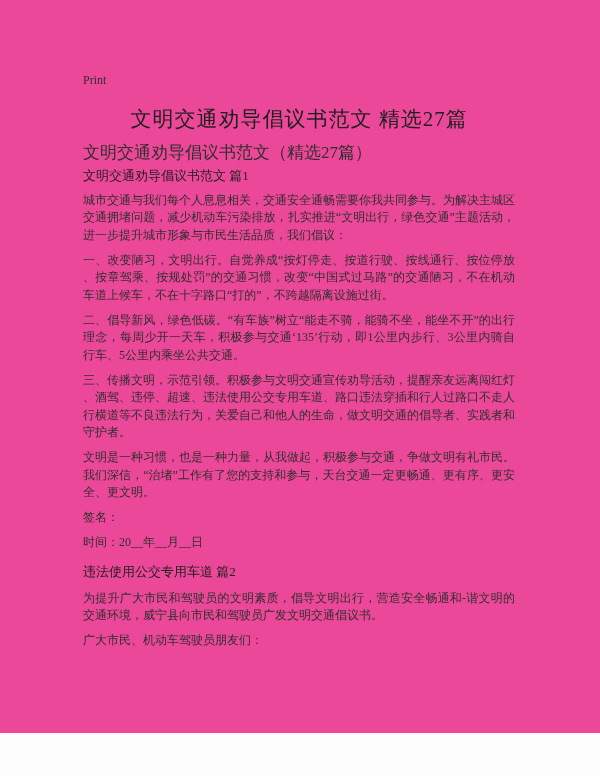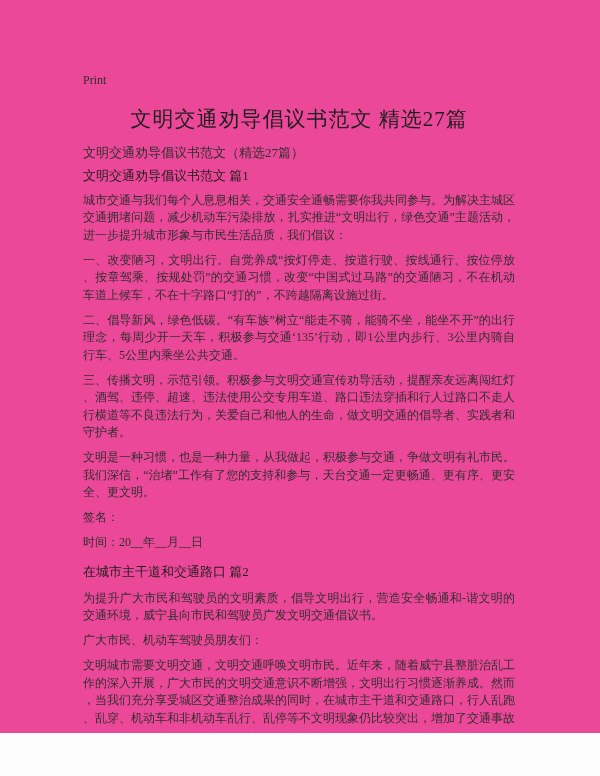--- a/index.html
+++ b/index.html
@@ -38,21 +38,21 @@
   h1.doc-title {
     font-size: 21px;
     line-height: 26px;
     font-weight: normal;
     color: #1e1e1e;
     text-align: center;
     margin: 18px 0 0 0;
     letter-spacing: 1px;
   }
   .doc-subtitle {
-    font-size: 13px;
+    font-size: 17px;
     line-height: 17px;
     margin: 12px 0 0 0;
     color: #2f2f2f;
   }
   h2.section-heading {
     font-size: 13px;
     line-height: 17px;
     font-weight: normal;
     color: #1e1e1e;
     margin: 11px 0 10px 0;
@@ -86,20 +86,19 @@
     <h2 class="section-heading first">文明交通劝导倡议书范文 篇1</h2>
 
     <p class="para">城市交通与我们每个人息息相关，交通安全通畅需要你我共同参与。为解决主城区交通拥堵问题，减少机动车污染排放，扎实推进“文明出行，绿色交通”主题活动，进一步提升城市形象与市民生活品质，我们倡议：</p>
     <p class="para">一、改变陋习，文明出行。自觉养成“按灯停走、按道行驶、按线通行、按位停放、按章驾乘、按规处罚”的交通习惯，改变“中国式过马路”的交通陋习，不在机动车道上候车，不在十字路口“打的”，不跨越隔离设施过街。</p>
     <p class="para">二、倡导新风，绿色低碳。“有车族”树立“能走不骑，能骑不坐，能坐不开”的出行理念，每周少开一天车，积极参与交通‘135’行动，即1公里内步行、3公里内骑自行车、5公里内乘坐公共交通。</p>
     <p class="para">三、传播文明，示范引领。积极参与文明交通宣传劝导活动，提醒亲友远离闯红灯、酒驾、违停、超速、违法使用公交专用车道、路口违法穿插和行人过路口不走人行横道等不良违法行为，关爱自己和他人的生命，做文明交通的倡导者、实践者和守护者。</p>
     <p class="para">文明是一种习惯，也是一种力量，从我做起，积极参与交通，争做文明有礼市民。我们深信，“治堵”工作有了您的支持和参与，天台交通一定更畅通、更有序、更安全、更文明。</p>
     <p class="para">签名：</p>
     <p class="para">时间：20__年__月__日</p>
 
-    <h2 class="section-heading">在城市主干道和交通路口 篇2</h2>
+    <h2 class="section-heading">违法使用公交专用车道 篇2</h2>
 
     <p class="para">为提升广大市民和驾驶员的文明素质，倡导文明出行，营造安全畅通和-谐文明的交通环境，威宁县向市民和驾驶员广发文明交通倡议书。</p>
     <p class="para">广大市民、机动车驾驶员朋友们：</p>
-    <p class="para">文明城市需要文明交通，文明交通呼唤文明市民。近年来，随着威宁县整脏治乱工作的深入开展，广大市民的文明交通意识不断增强，文明出行习惯逐渐养成。然而，当我们充分享受城区交通整治成果的同时，在城市主干道和交通路口，行人乱跑、乱穿、机动车和非机动车乱行、乱停等不文明现象仍比较突出，增加了交通事故</p>
 
   </div>
 </div>
 
 </body></html>

